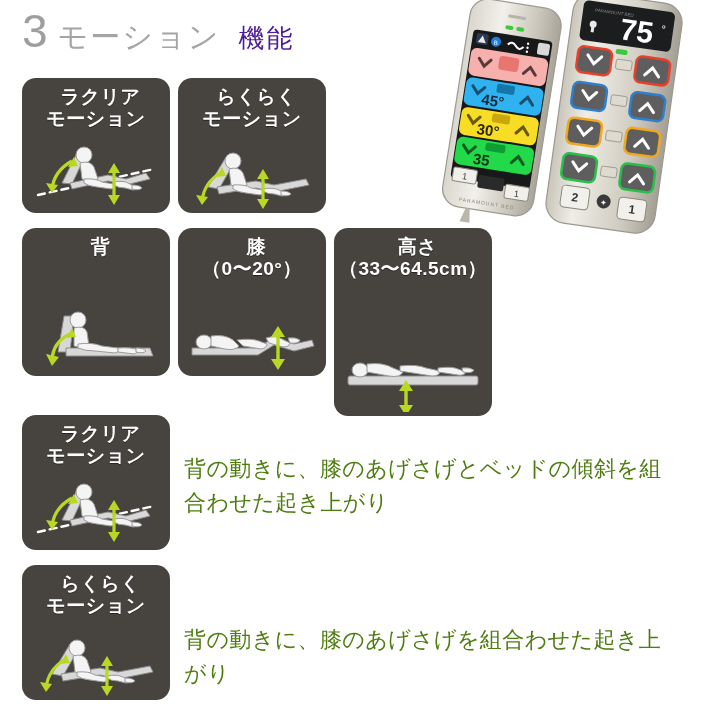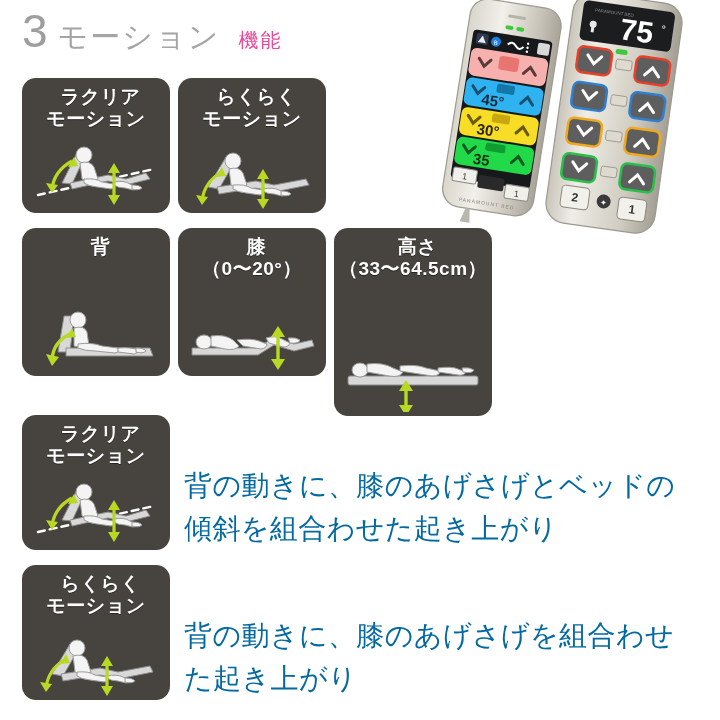--- a/index.html
+++ b/index.html
@@ -13,21 +13,21 @@
   .page{position:relative;width:720px;height:720px;}
 
   
   .heading{
     position:absolute;left:22px;top:8px;
     display:flex;align-items:baseline;gap:10px;
     color:#9a9a9a;white-space:nowrap;
   }
   .heading .num{font-size:46px;font-weight:300;line-height:1;color:#9e9e9e;}
   .heading .kana{font-size:30px;font-weight:300;letter-spacing:2px;color:#a5a5a5;}
-  .heading .kanji{font-size:20px;font-weight:300;letter-spacing:2px;color:#ec4899;margin-left:8px;}
+  .heading .kanji{font-size:26px;font-weight:300;letter-spacing:2px;color:#4c1d95;margin-left:8px;}
 
   
   .card{
     position:absolute;
     background:#47433f;
     border-radius:14px;
     box-sizing:border-box;
     overflow:hidden;
   }
   .card .ctitle{
@@ -52,29 +52,28 @@
   #card-rakuraku-1{left:178px;top:78px;  width:148px;height:135px;}
   #card-back{left:22px;  top:228px; width:148px;height:148px;}
   #card-knee{left:178px; top:228px; width:148px;height:148px;}
   #card-height{left:334px;top:228px; width:158px;height:188px;}
 
   #card-raclear-2{left:22px;top:415px;width:148px;height:135px;}
   #card-rakuraku-2{left:22px;top:565px;width:148px;height:135px;}
 
   .desc{
     position:absolute;
-    color:#0369a1;
-    font-size:28px;
+    color:#4d7c0f;
+    font-size:22px;
     line-height:1.55;
     letter-spacing:0.4px;
     width:500px;
-    margin-top:12px;
   }
   #desc-1{left:184px;top:452px;}
-  #desc-2{left:184px;top:602px;}
+  #desc-2{left:184px;top:623px;}
 
   
   .remote-wrap{position:absolute;}
   #remote-touch{left:408px;top:-6px;width:180px;height:250px;}
   #remote-button{left:520px;top:-4px;width:200px;height:250px;}
   .remote-wrap svg{display:block;width:100%;height:100%;}
 </style>
 </head>
 <body>
 

